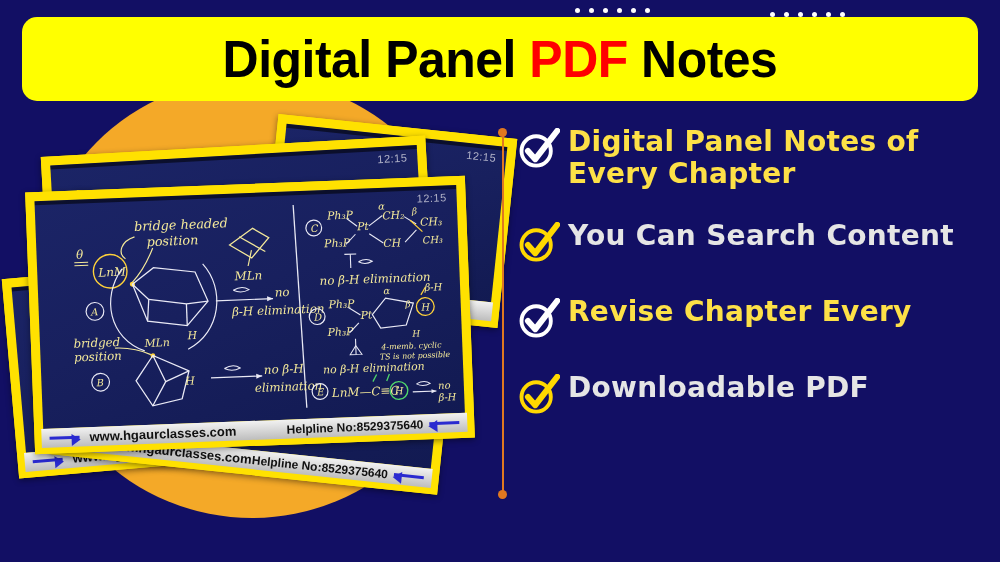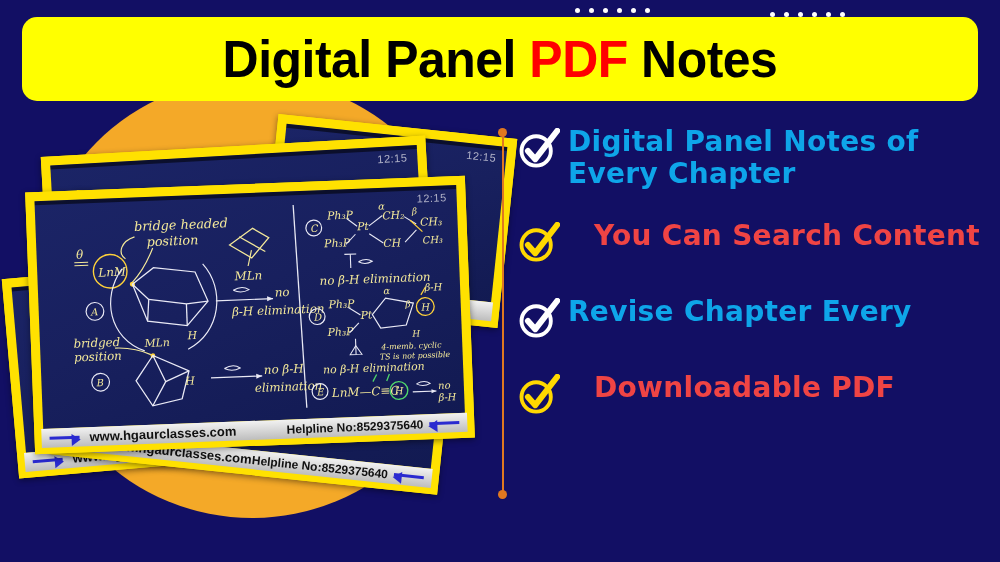--- a/index.html
+++ b/index.html
@@ -212,22 +212,22 @@
     margin-top: 2px;
     margin-right: 8px;
   }
   .bullet .btext {
     font-family: "DejaVu Sans", sans-serif;
     font-size: 28px;
     font-weight: bold;
     line-height: 1.14;
     letter-spacing: .3px;
   }
-  .bullet.white .btext { color: #0ea5e9; }
-  .bullet.yellow .btext { color: #ef4444; margin-left: 26px; }
+  .bullet.white .btext { color: #fde047; }
+  .bullet.yellow .btext { color: #e5e5e5; }
 </style>
 </head>
 <body>
 
 <div id="stage">
 
   <div class="dot-group" id="dots-left">
       <span class="d"></span>
       <span class="d"></span>
       <span class="d"></span>

